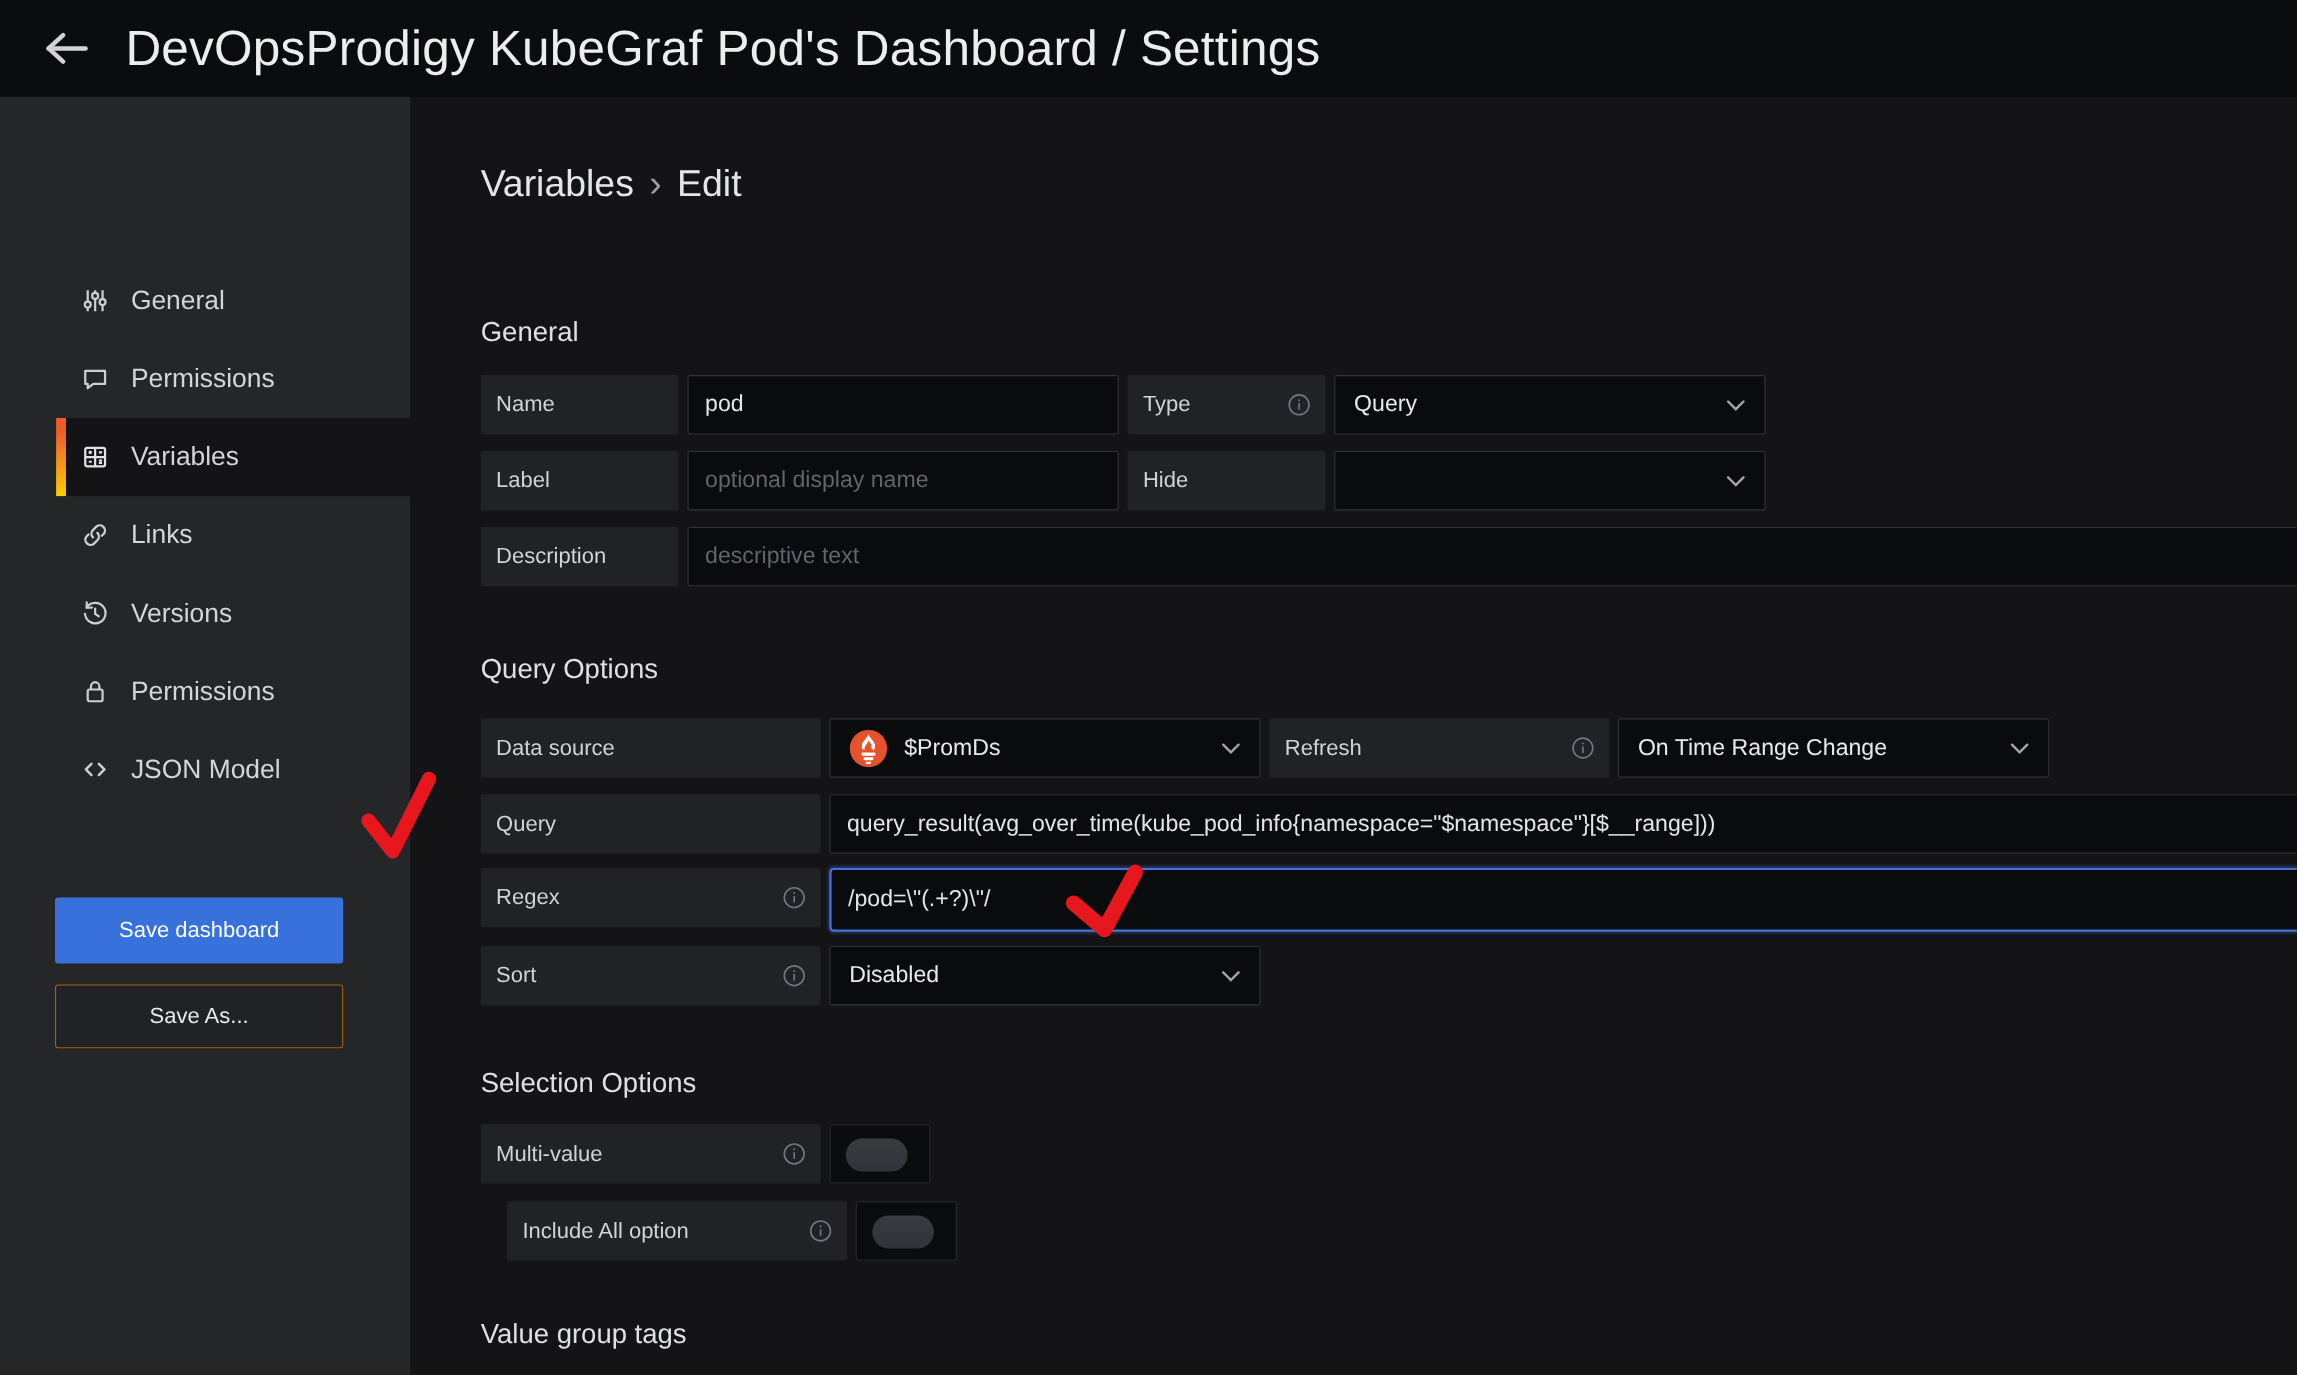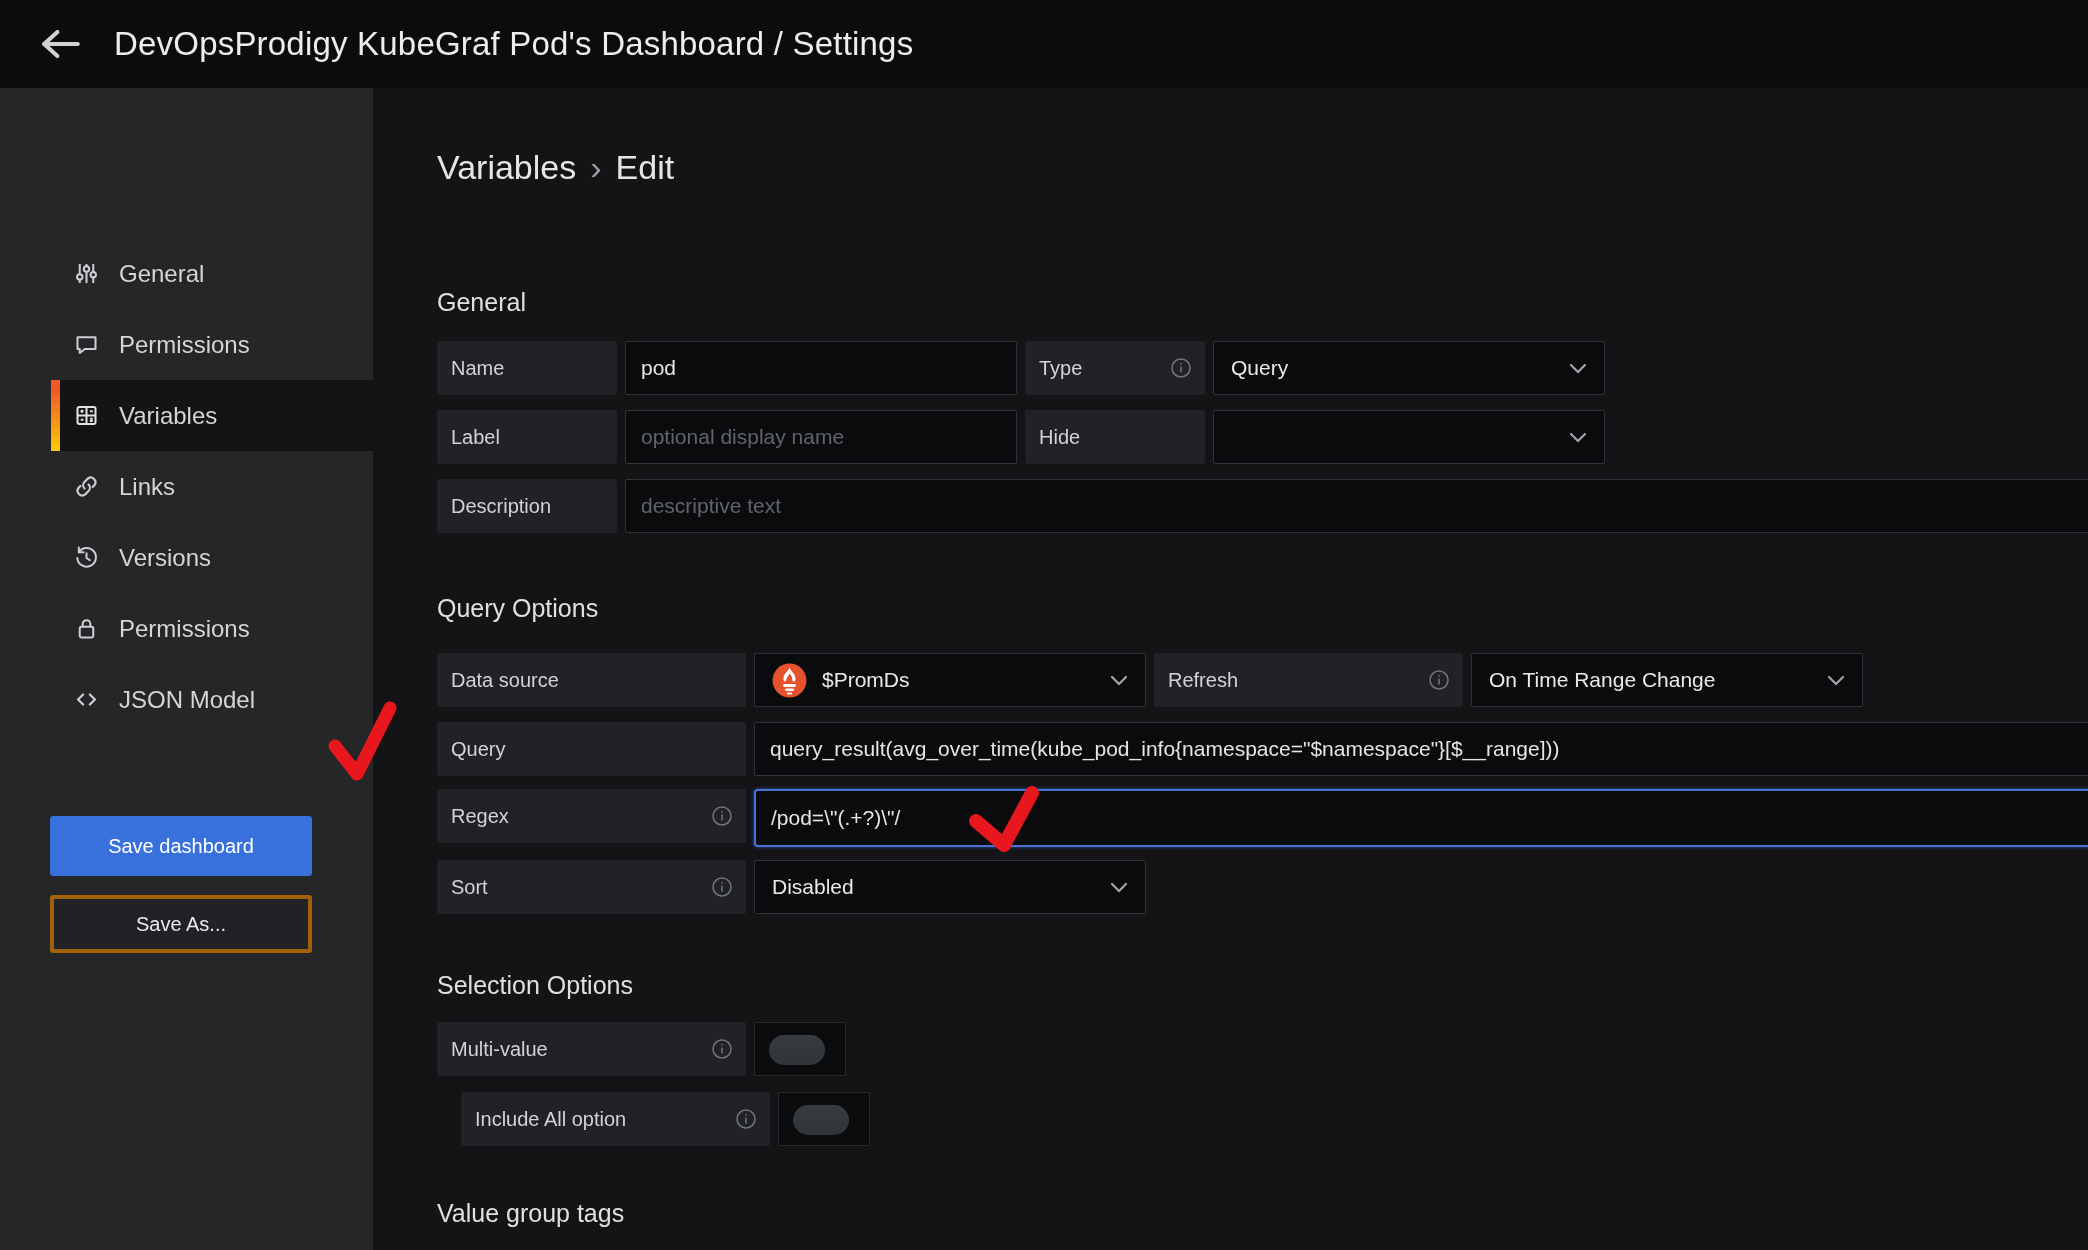--- a/index.html
+++ b/index.html
@@ -10,42 +10,42 @@
     font-family:"Liberation Sans", sans-serif;
     color:#d8d9da;
   }
   
   .header {
     position:absolute; top:0; left:0; right:0; height:88px;
     background:#0b0c0d; display:flex; align-items:center;
     padding-left:38px; gap:30px; z-index:5;
   }
   .back-btn { width:46px; height:40px; display:flex; align-items:center; justify-content:center; cursor:pointer; }
-  .header-title { font-size:33px; color:#eceded; letter-spacing:.2px; }
+  .header-title { font-size:45px; color:#eceded; letter-spacing:.2px; }
   
   .sidebar {
     position:absolute; left:0; top:88px; bottom:0; width:373px;
     background:#242628;
   }
   .side-nav { position:absolute; left:51px; right:0; top:150px; }
   .nav-item {
     height:71px; display:flex; align-items:center; gap:19px;
     padding-left:22px; font-size:24px; color:#d4d5d7; cursor:pointer; position:relative;
   }
   .nav-item svg { flex:none; }
   .nav-item.active { background:#141416; }
   .nav-item.active::before {
     content:""; position:absolute; left:0; top:0; bottom:0; width:9px;
     background:linear-gradient(180deg,#f05a28 15%,#fbca0a 99%);
   }
   .btn { position:absolute; left:50px; width:262px; height:60px; border-radius:3px;
          display:flex; align-items:center; justify-content:center;
          font-size:20px; font-weight:500; cursor:pointer; }
   .btn-primary { top:728px; background:#3871dc; color:#ffffff; }
-  .btn-secondary { top:807px; height:58px; background:#202225; border:4px solid #a16207; color:#e8e9ea; font-weight:400; }
+  .btn-secondary { top:807px; height:58px; background:#202225; border:1px solid #a16207; color:#e8e9ea; font-weight:400; }
   
   .page-title { position:absolute; left:437px; top:148px; font-size:34px; color:#e4e5e7; display:flex; gap:14px; }
   .page-title .sep { color:#9a9da2; }
   .section-h { position:absolute; left:437px; font-size:25px; color:#dfe0e2; font-weight:400; }
   .row { position:absolute; left:437px; display:flex; gap:8px; height:54px; }
   .lbl {
     background:#202226; color:#d2d3d5; font-size:20px; font-weight:500;
     display:flex; align-items:center; padding:0 14px; border-radius:2px; flex:none;
   }
   .lbl.spread { justify-content:space-between; padding-right:13px;gap:16px; }

